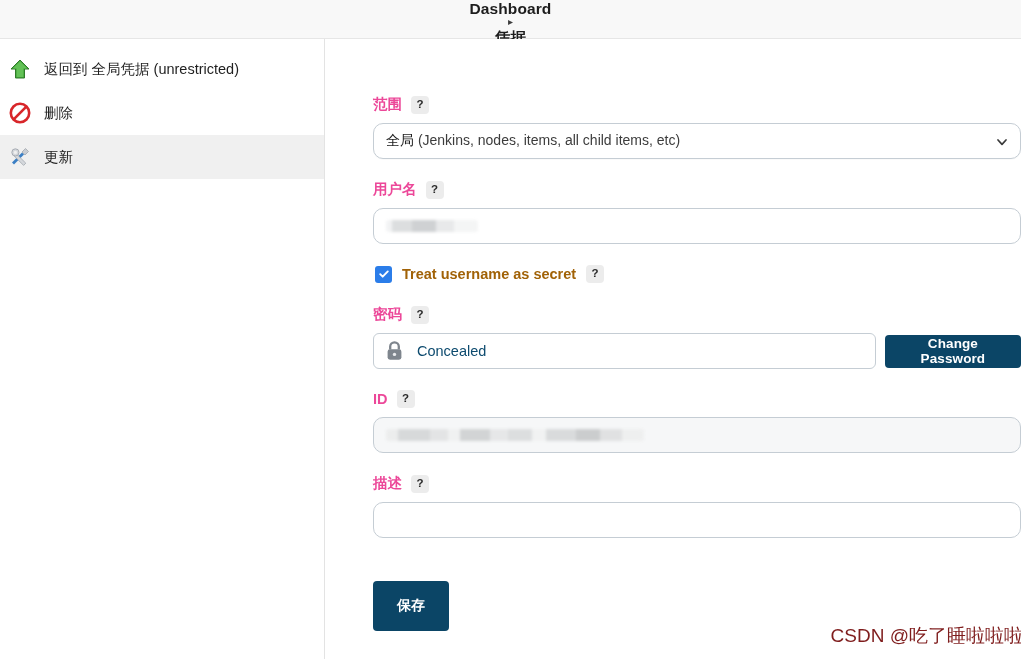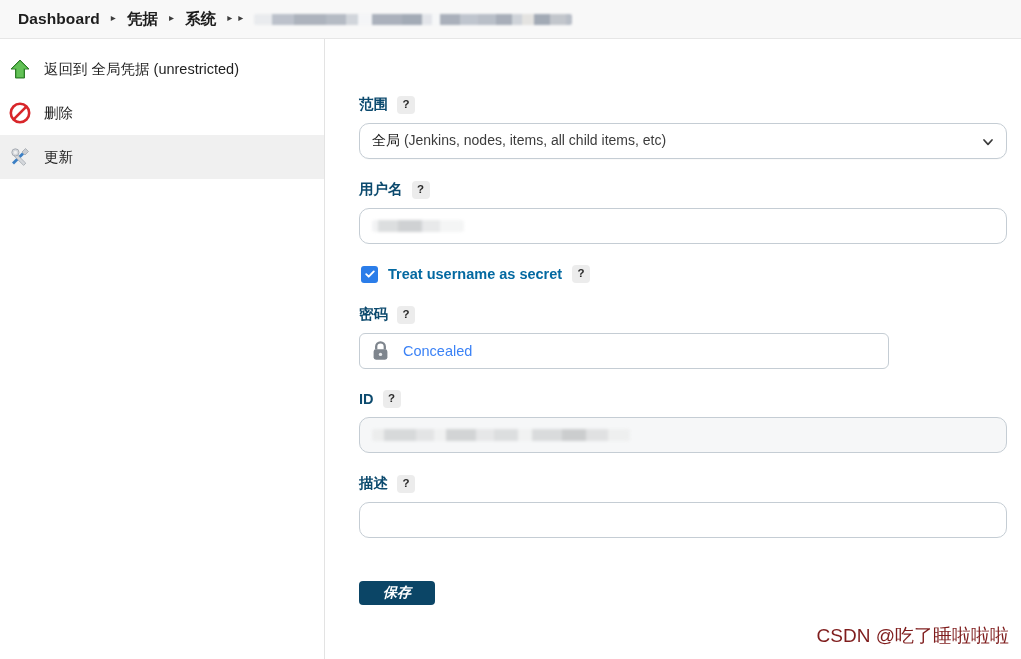--- a/index.html
+++ b/index.html
@@ -14,20 +14,21 @@
 
   
   .breadcrumb-bar {
     height: 39px;
     background: #f8f8f8;
     border-bottom: 1px solid #e6e6e6;
     display: flex;
     align-items: center;
     padding: 0 10px 0 10px;
     gap: 0px;
+    flex-direction: column;
   }
   .crumb {
     font-size: 15.5px;
     font-weight: bold;
     color: #1a1a1a;
     padding: 0 8px;
     white-space: nowrap;
     letter-spacing: 0.1px;
   }
   .crumb.link { color: #1d1d1d; }
@@ -64,21 +65,21 @@
         #cdd2d8 258px, #cdd2d8 268px,
         #e3e2e0 268px, #e3e2e0 280px,
         #9ea6b2 280px, #9ea6b2 296px,
         #c0c4ca 296px, #c0c4ca 312px,
         #b5bbc5 312px, #b5bbc5 318px);
     filter: blur(1.1px);
     opacity: .95;
   }
 
   
-  .body-split { display: flex; height: 620px; }
+  .body-split { display: flex; height: 620px; gap: 14px; }
 
   
   .sidebar {
     width: 325px;
     flex: 0 0 325px;
     background: #ffffff;
     border-right: 1px solid #e3e3e3;
     padding-top: 8px;
   }
   .side-item {
@@ -111,21 +112,21 @@
   .field { margin-bottom: 21px; }
   .field-label-row {
     display: flex;
     align-items: center;
     gap: 9px;
     margin-bottom: 9px;
   }
   .field-label {
     font-size: 14.5px;
     font-weight: bold;
-    color: #0c4a6e;
+    color: #ec4899;
   }
   .help-icon {
     width: 18px; height: 18px;
     border-radius: 4px;
     background: #ececec;
     color: #2a2a2a;
     font-size: 11.5px;
     font-weight: bold;
     display: flex;
     align-items: center;
@@ -208,56 +209,55 @@
     border-radius: 3px;
     background: #2b7de9;
     display: flex; align-items: center; justify-content: center;
     cursor: pointer;
     flex: 0 0 17px;
   }
   .checkbox svg { display: block; }
   .checkbox-label {
     font-size: 14.5px;
     font-weight: bold;
-    color: #0369a1;
+    color: #a16207;
   }
 
   
   .pw-row { display: flex; align-items: center; gap: 9px; }
   .pw-field {
     width: 530px;
     height: 36px;
     border: 1px solid #c5cdd4;
     border-radius: 6px;
     background: #fff;
     display: flex;
     align-items: center;
     padding: 0 10px;
     gap: 12px;
   }
   .lock-icon { width: 21px; height: 22px; flex: 0 0 21px; }
-  .pw-text { font-size: 14.5px; color: #3b82f6; }
+  .pw-text { font-size: 14.5px; color: #0c4a6e; }
   .btn {
     background: #0b4566;
     color: #ffffff;
     border: none;
     border-radius: 4px;
     font-size: 13.5px;
     font-weight: bold;
     cursor: pointer;
     font-family: "Liberation Sans", "DejaVu Sans", sans-serif;
     letter-spacing: .1px;
   }
   .btn-change { height: 33px; padding: 0 12px; }
   .btn-save {
-    height: 24px;
+    height: 50px;
     width: 76px;
     font-size: 14px;
     margin-top: 22px;
-    font-style: italic;
   }
 
   .watermark {
     position: absolute;
     right: 14px;
     bottom: 10px;
     font-size: 19px;
     color: #7f1d1d;
     white-space: nowrap;
     font-family: "Liberation Sans", "DejaVu Sans", sans-serif;
@@ -371,20 +371,21 @@
           <div class="pw-field">
             <span class="lock-icon">
               <svg width="21" height="22" viewBox="0 0 21 22">
                 <path d="M6.2 9.5 L6.2 6.6 A4.3 4.3 0 0 1 14.8 6.6 L14.8 9.5" stroke="#7e858d" stroke-width="2.3" fill="none"></path>
                 <rect x="3.6" y="9.3" width="13.8" height="10.4" rx="2.4" fill="#7e858d"></rect>
                 <circle cx="10.5" cy="14.4" r="1.7" fill="#e9ebed"></circle>
               </svg>
             </span>
             <span class="pw-text">Concealed</span>
           </div>
+          <button class="btn btn-change">Change Password</button>
         </div>
       </div>
 
       
       <div class="field">
         <div class="field-label-row">
           <span class="field-label">ID</span>
           <span class="help-icon">?</span>
         </div>
         <div class="control input-control disabled">

